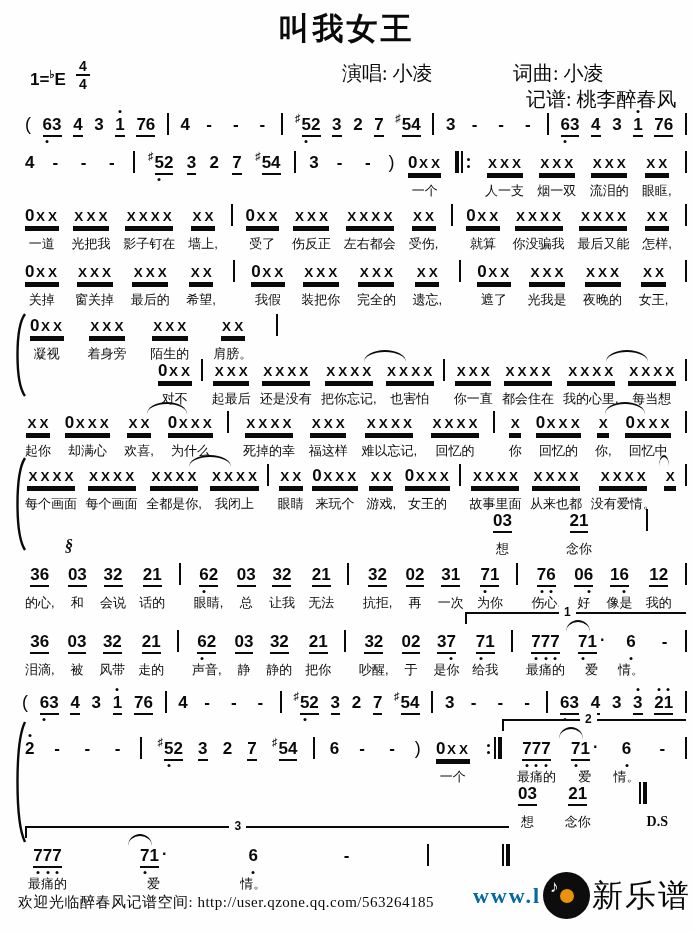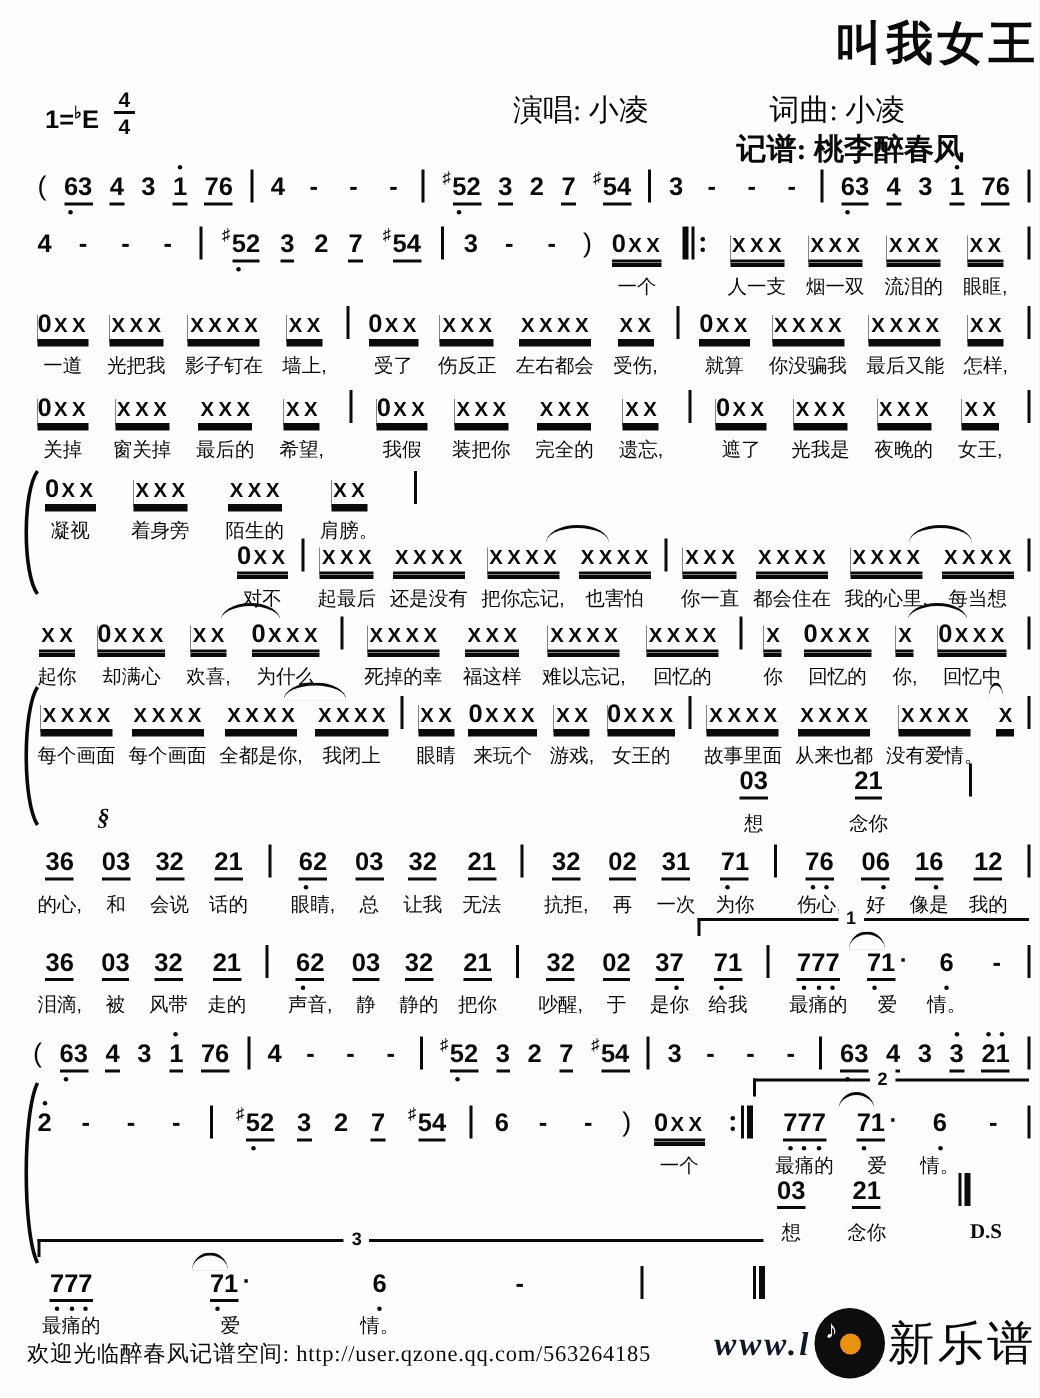--- a/index.html
+++ b/index.html
@@ -1,29 +1,29 @@
 <!DOCTYPE html>
 <html><head>
 <meta charset="utf-8">
 <style>
   html,body{margin:0;padding:0;background:#e9e9e9;}
   .page{position:relative;width:693px;height:932px;background:#fefefe;overflow:hidden;
         font-family:"Liberation Sans",sans-serif;color:#0a0a0a;}
   
-  .title{position:absolute;top:8px;left:0;right:0;text-align:right;
+  .title{position:absolute;top:8px;left:0;right:0;text-align:center;
          font-size:31px;font-weight:700;letter-spacing:3px;}
   .keysig{position:absolute;left:30px;top:58px;font-size:17px;font-weight:700;}
   .keysig sup{font-size:11px;font-weight:700;}
   .timesig{display:inline-block;text-align:center;font-weight:700;font-size:14px;
            line-height:1.15;vertical-align:-4px;margin-left:10px;}
   .tnum{display:block;border-bottom:2px solid #0a0a0a;padding:0 3px;}
   .credit{position:absolute;font-size:20px;font-family:"Liberation Serif",serif;}
   .singer{left:342px;top:60px;}
   .composer{left:513px;top:60px;}
-  .transcriber{left:491px;top:86px;font-weight:bold;}
+  .transcriber{left:526px;top:86px;}
   
   .srow{position:absolute;left:25px;right:6px;display:flex;
         justify-content:space-between;align-items:flex-end;white-space:nowrap;}
   .row-1{top:110px}
   .row-2{top:148px}
   .row-3{top:201px}
   .row-4{top:257px}
   .row-5{top:311px;right:auto;width:248px;left:30px}
   .row-6{top:356px;left:158px}
   .row-7{top:408px}
@@ -70,22 +70,22 @@
   .volta-11{left:66.5%;width:33%;}
   .volta-13{left:72%;width:27.5%;}
   .volta-15{left:-3px;width:100%;}
   .segno{position:absolute;left:40px;top:-23px;font-family:"Liberation Serif",serif;
          font-style:italic;font-weight:700;font-size:16px;}
   .brace{position:absolute;left:12px;}
   
   .footer-note{position:absolute;left:18px;top:893px;font-size:15px;
                font-family:"Liberation Serif",serif;letter-spacing:0.5px;}
   .logo{position:absolute;right:2px;top:872px;display:flex;align-items:center;gap:2px;}
-  .www{font-family:"Liberation Serif",serif;font-style:italic;font-weight:700;
-       font-size:22px;color:#0f172a;letter-spacing:2px;}
+  .www{font-family:"Liberation Serif",serif;font-weight:700;
+       font-size:22px;color:#0369a1;letter-spacing:2px;}
   .disc{width:47px;height:47px;border-radius:50%;background:#0d0d0d;position:relative;
         display:inline-block;flex:0 0 auto;}
   .hole{position:absolute;inset:0;margin:auto;width:14px;height:14px;border-radius:50%;
         background:#e8920d;}
   .note8{position:absolute;color:#fff;font-size:17px;left:7px;top:5px;}
   .lname{font-weight:400;font-size:31px;letter-spacing:2px;}
 </style>
 </head>
 <body>
 

